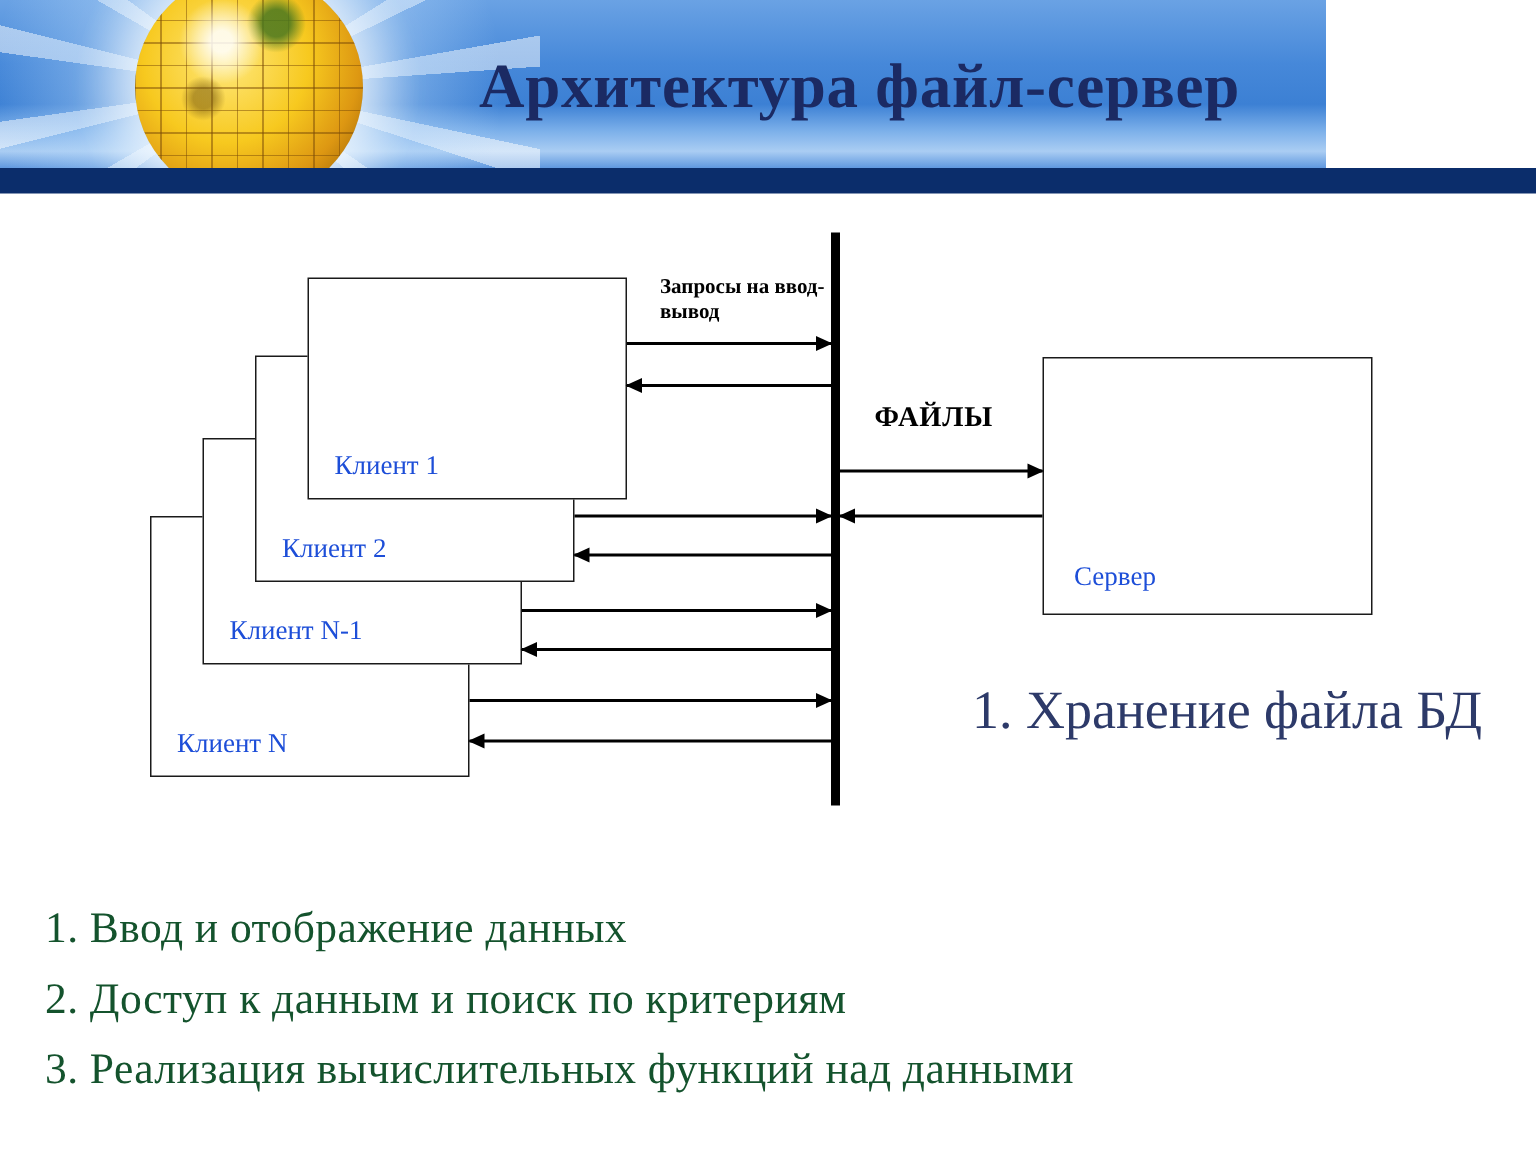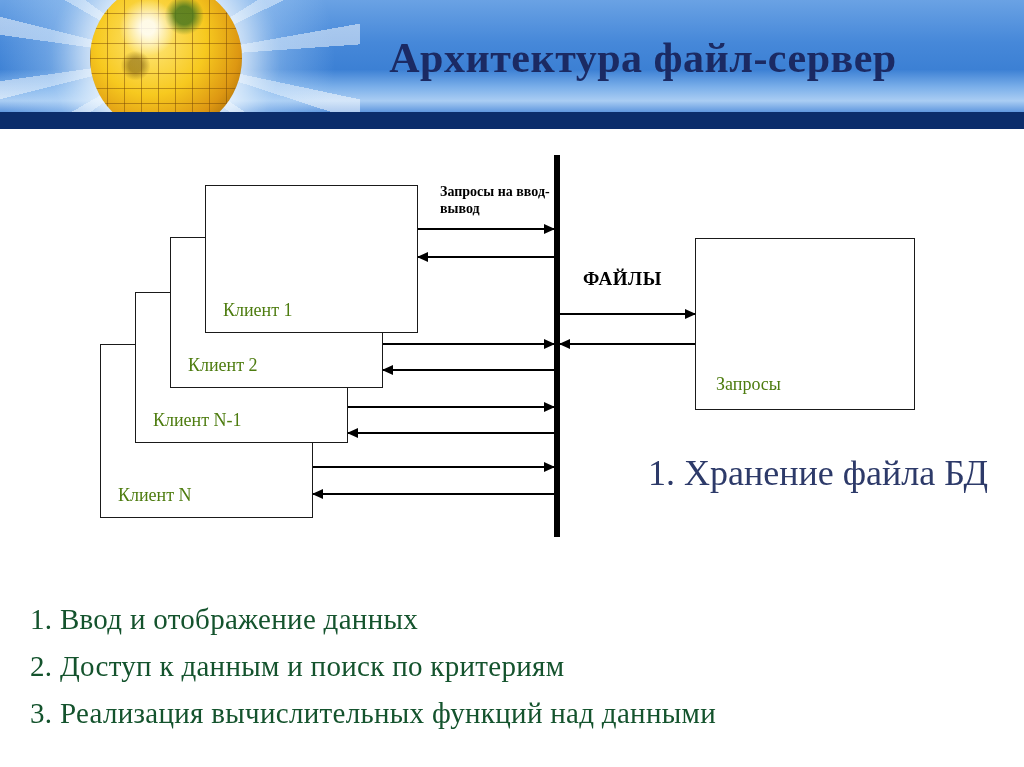--- a/index.html
+++ b/index.html
@@ -3,21 +3,21 @@
 <meta charset="utf-8">
 <style>
   * { margin:0; padding:0; box-sizing:border-box; }
   html,body { width:1024px; height:767px; background:#fff; overflow:hidden;
               font-family:"Liberation Serif","DejaVu Serif",serif; }
 
   .slide { position:relative; width:1024px; height:767px; background:#ffffff; overflow:hidden; }
 
   
   .header {
-    position:absolute; left:0; top:0; width:1024px; height:112px; overflow:hidden;
+    position:absolute; left:0; top:0; width:884px; height:112px; overflow:hidden;
     background:linear-gradient(180deg,#6aa2e4 0%,#4688d9 38%,#3c80d4 62%,#7cb0ea 78%,#aacdf3 90%,#6098df 100%);
   }
   .glow {
     position:absolute; left:0; top:0; width:360px; height:112px;
     background:
       radial-gradient(circle at 165px 58px, rgba(255,255,255,.95) 0px, rgba(232,245,255,.8) 55px, rgba(185,218,250,.35) 115px, rgba(185,218,250,0) 170px),
       repeating-conic-gradient(from -8deg at 165px 58px, rgba(255,255,255,.5) 0deg 6deg, rgba(255,255,255,0) 6deg 22deg);
   }
   .globe {
     position:absolute; left:90px; top:-18px; width:152px; height:152px; border-radius:50%;
@@ -31,21 +31,21 @@
     box-shadow:0 0 34px 10px rgba(255,255,255,.55);
   }
   .title {
     position:absolute; left:290px; right:28px; top:34px; text-align:center;
     font-size:42px; font-weight:bold; color:#1b2a63; letter-spacing:.5px; white-space:nowrap;
   }
   .header-bar { position:absolute; left:0; top:112px; width:1024px; height:17px; background:#0b2d6b; }
 
   
   .box { position:absolute; background:#ffffff; border:1.5px solid #1a1a1a; }
-  .box-label { position:absolute; left:17px; bottom:11px; font-size:18px; color:#4d7c0f; white-space:nowrap; }
+  .box-label { position:absolute; left:17px; bottom:11px; font-size:18px; color:#1d4ed8; white-space:nowrap; }
 
   .bus { position:absolute; left:554px; top:155px; width:6px; height:382px; background:#000; z-index:31; }
 
   .hline { position:absolute; height:0; border-top:2px solid #000; z-index:30; }
   .hline.arr-right::after {
     content:""; position:absolute; right:-1px; top:-6px; width:0; height:0;
     border-left:11px solid #000; border-top:5px solid transparent; border-bottom:5px solid transparent;
   }
   .hline.arr-left::before {
     content:""; position:absolute; left:-1px; top:-6px; width:0; height:0;
@@ -104,21 +104,21 @@
     <div class="hline arr-right" style="left:313px; top:466px; width:241px;"></div>
     <div class="hline arr-left" style="left:313px; top:493px; width:241px;"></div>
 
     <div class="hline arr-right" style="left:560px; top:313px; width:135px;"></div>
     <div class="hline arr-left" style="left:560px; top:343px; width:135px;"></div>
 
     <div class="request-label">Запросы на ввод-вывод</div>
     <div class="files-label">ФАЙЛЫ</div>
 
     <div class="box" style="left:695px; top:238px; width:220px; height:172px; z-index:24;">
-      <span class="box-label" style="left:20px; bottom:14px;">Запросы</span>
+      <span class="box-label" style="left:20px; bottom:14px;">Сервер</span>
     </div>
 
     <div class="server-note">1. Хранение файла БД</div>
   </div>
 
   <div class="notes">
     <p>1. Ввод и отображение данных</p>
     <p>2. Доступ к данным и поиск по критериям</p>
     <p>3. Реализация вычислительных функций над данными</p>
   </div>

